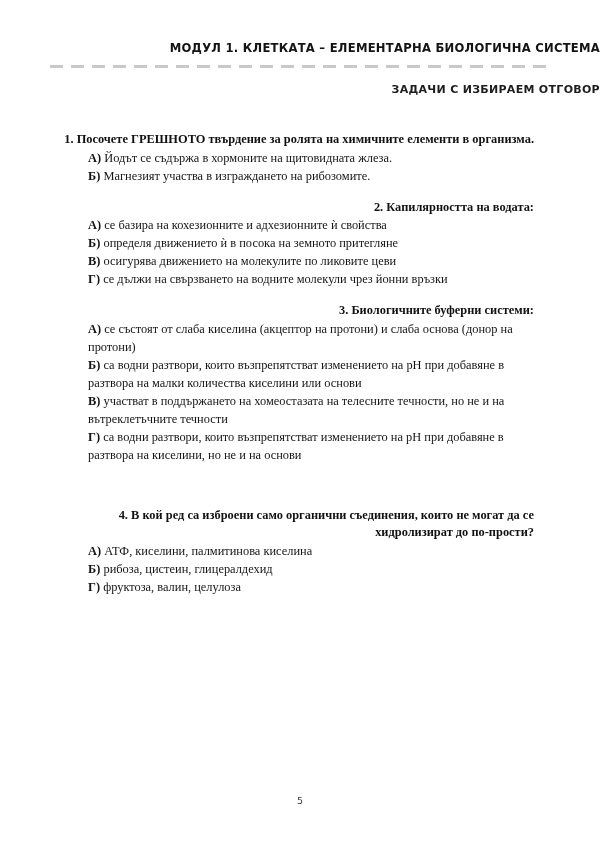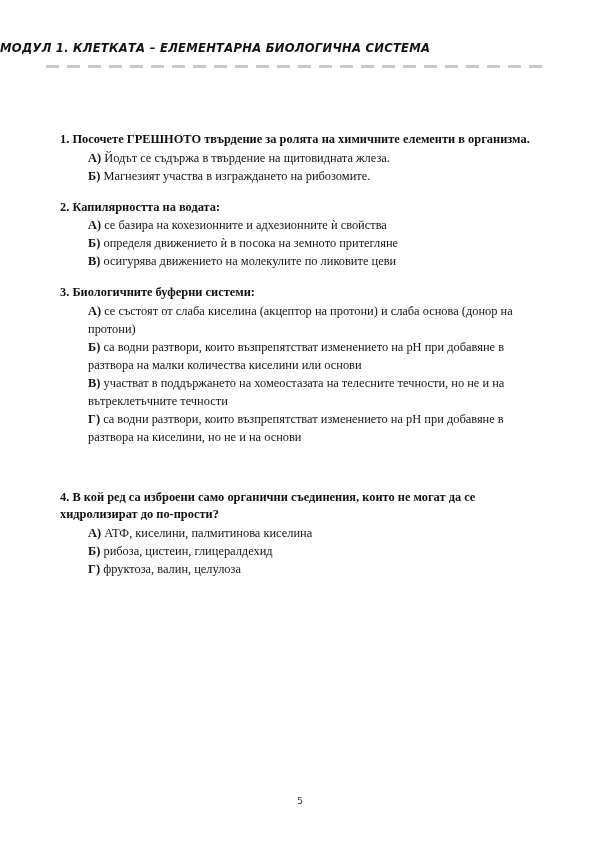--- a/index.html
+++ b/index.html
@@ -21,24 +21,23 @@
   .page {
     position: absolute;
     inset: 0;
     background: #ffffff;
   }
 
   
   .header {
     position: absolute;
     left: 0;
-    right: 8px;
+    right: 0;
     top: 42px;
-    text-align: left;
-    font-style: italic;
+    text-align: right;
   }
   .module-title {
     font-family: "DejaVu Sans", "Liberation Sans", sans-serif;
     font-weight: 700;
     font-size: 11.6px;
     letter-spacing: 0.25px;
     color: #131313;
     line-height: 1.2;
     white-space: nowrap;
   }
@@ -79,20 +78,21 @@
     margin-top: 42px;
   }
 
   .q-stem {
     font-weight: 700;
     font-size: 12.4px;
     line-height: 1.42;
     color: #111111;
     margin: 0 0 1px 0;
     text-indent: 0;
+    text-align: right;
   }
 
   .options {
     list-style: none;
     margin: 0;
     padding: 0;
   }
   .option {
     position: relative;
     font-size: 12.4px;
@@ -144,37 +144,39 @@
   }
 </style>
 </head>
 <body>
 
 <div class="page">
 
   <div class="header">
     <div class="module-title">МОДУЛ 1. КЛЕТКАТА – ЕЛЕМЕНТАРНА БИОЛОГИЧНА СИСТЕМА</div>
     <div class="rule-dashed" style="background-image: repeating-linear-gradient(to right, rgb(201, 201, 201) 0px, rgb(201, 201, 201) 13px, rgba(255, 255, 255, 0) 13px, rgba(255, 255, 255, 0) 21px);"></div>
+    <div class="section-subtitle">ЗАДАЧИ С ИЗБИРАЕМ ОТГОВОР</div>
   </div>
 
   <div class="content">
 
   <div class="question-block">
         <p class="q-stem">1. Посочете ГРЕШНОТО твърдение за ролята на химичните елементи в организма.</p>
         <ul class="options">
-          <li class="option"><span class="opt-letter">А)</span> <span class="opt-text">Йодът се съдържа в твърдение на щитовидната жлеза.</span></li>
+          <li class="option"><span class="opt-letter">А)</span> <span class="opt-text">Йодът се съдържа в хормоните на щитовидната жлеза.</span></li>
           <li class="option"><span class="opt-letter">Б)</span> <span class="opt-text">Магнезият участва в изграждането на рибозомите.</span></li>
         </ul>
       </div>
       <div class="question-block">
         <p class="q-stem">2. Капилярността на водата:</p>
         <ul class="options">
           <li class="option"><span class="opt-letter">А)</span> <span class="opt-text">се базира на кохезионните и адхезионните ѝ свойства</span></li>
           <li class="option"><span class="opt-letter">Б)</span> <span class="opt-text">определя движението ѝ в посока на земното притегляне</span></li>
           <li class="option"><span class="opt-letter">В)</span> <span class="opt-text">осигурява движението на молекулите по ликовите цеви</span></li>
+          <li class="option"><span class="opt-letter">Г)</span> <span class="opt-text">се дължи на свързването на водните молекули чрез йонни връзки</span></li>
         </ul>
       </div>
       <div class="question-block">
         <p class="q-stem">3. Биологичните буферни системи:</p>
         <ul class="options">
           <li class="option"><span class="opt-letter">А)</span> <span class="opt-text">се състоят от слаба киселина (акцептор на протони) и слаба основа (донор на протони)</span></li>
           <li class="option"><span class="opt-letter">Б)</span> <span class="opt-text">са водни разтвори, които възпрепятстват изменението на pH при добавяне в разтвора на малки количества киселини или основи</span></li>
           <li class="option"><span class="opt-letter">В)</span> <span class="opt-text">участват в поддържането на хомеостазата на телесните течности, но не и на вътреклетъчните течности</span></li>
           <li class="option"><span class="opt-letter">Г)</span> <span class="opt-text">са водни разтвори, които възпрепятстват изменението на pH при добавяне в разтвора на киселини, но не и на основи</span></li>
         </ul>

